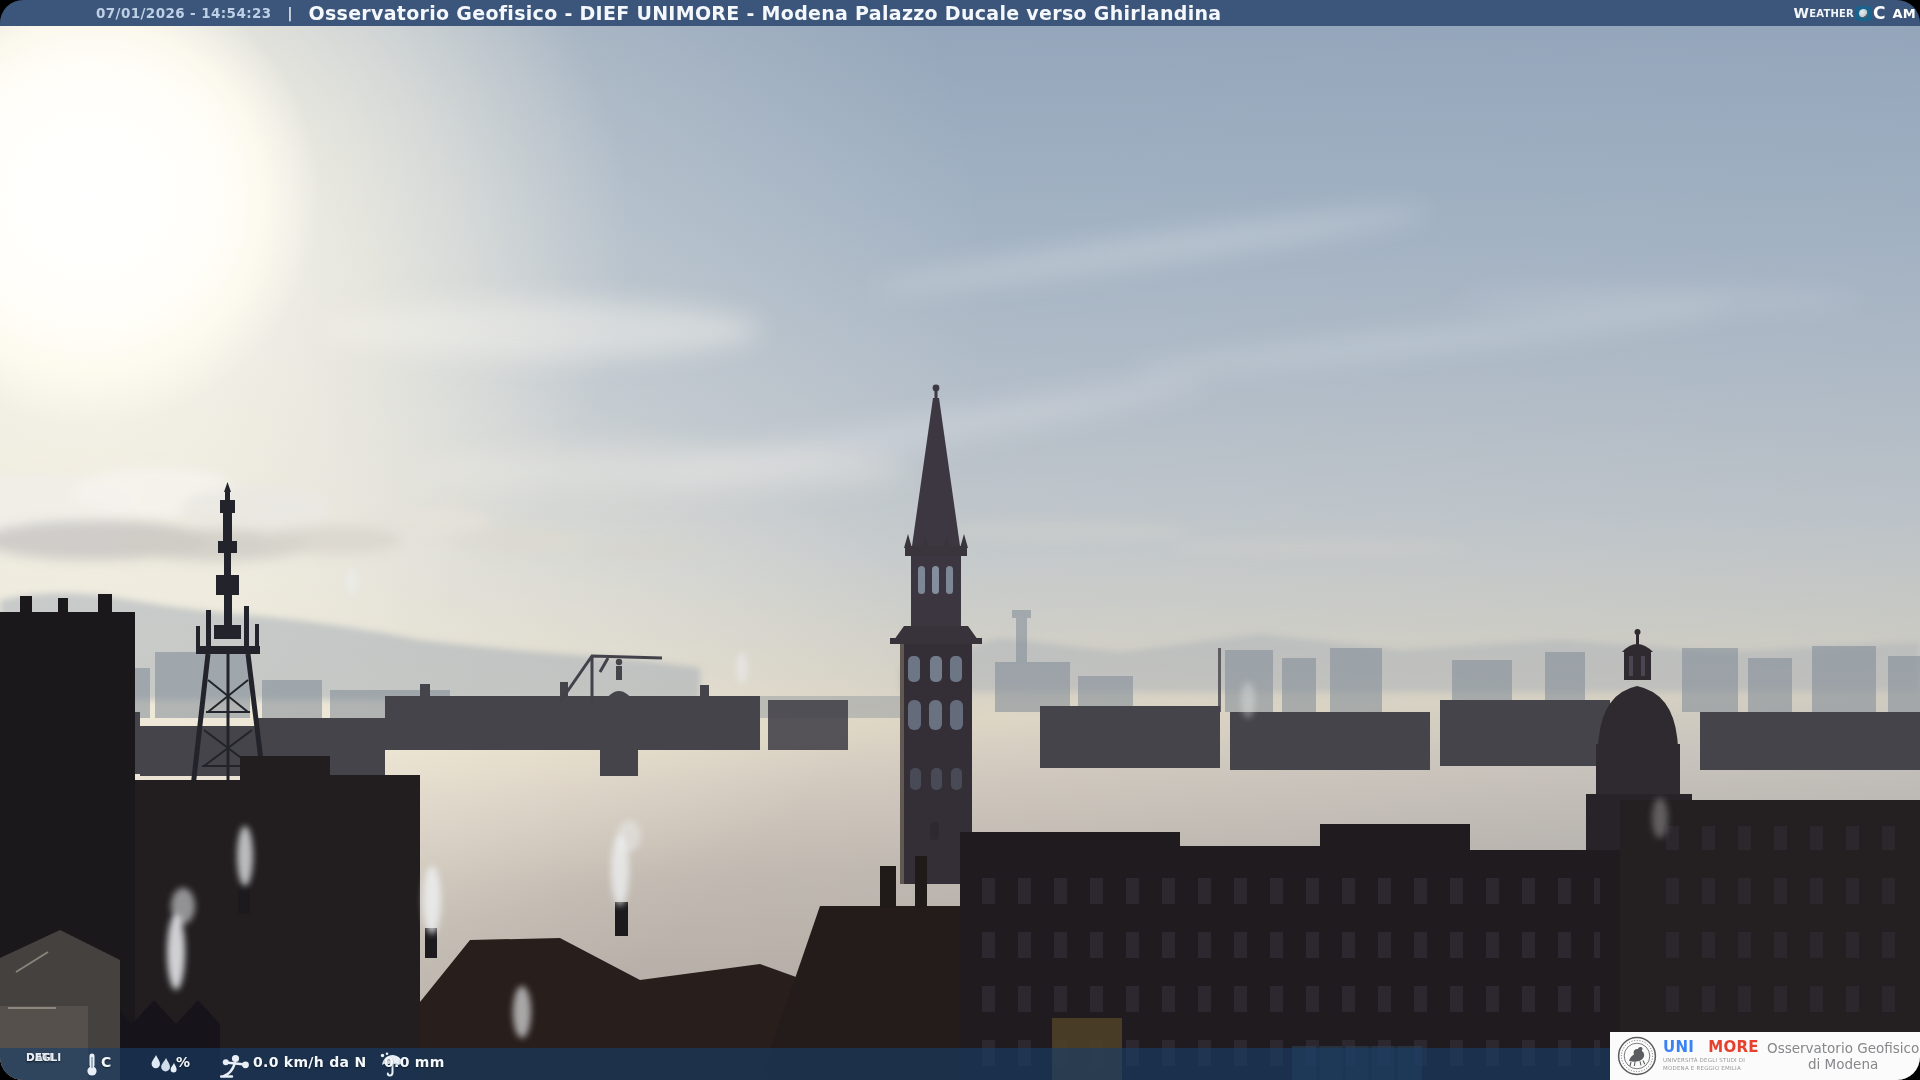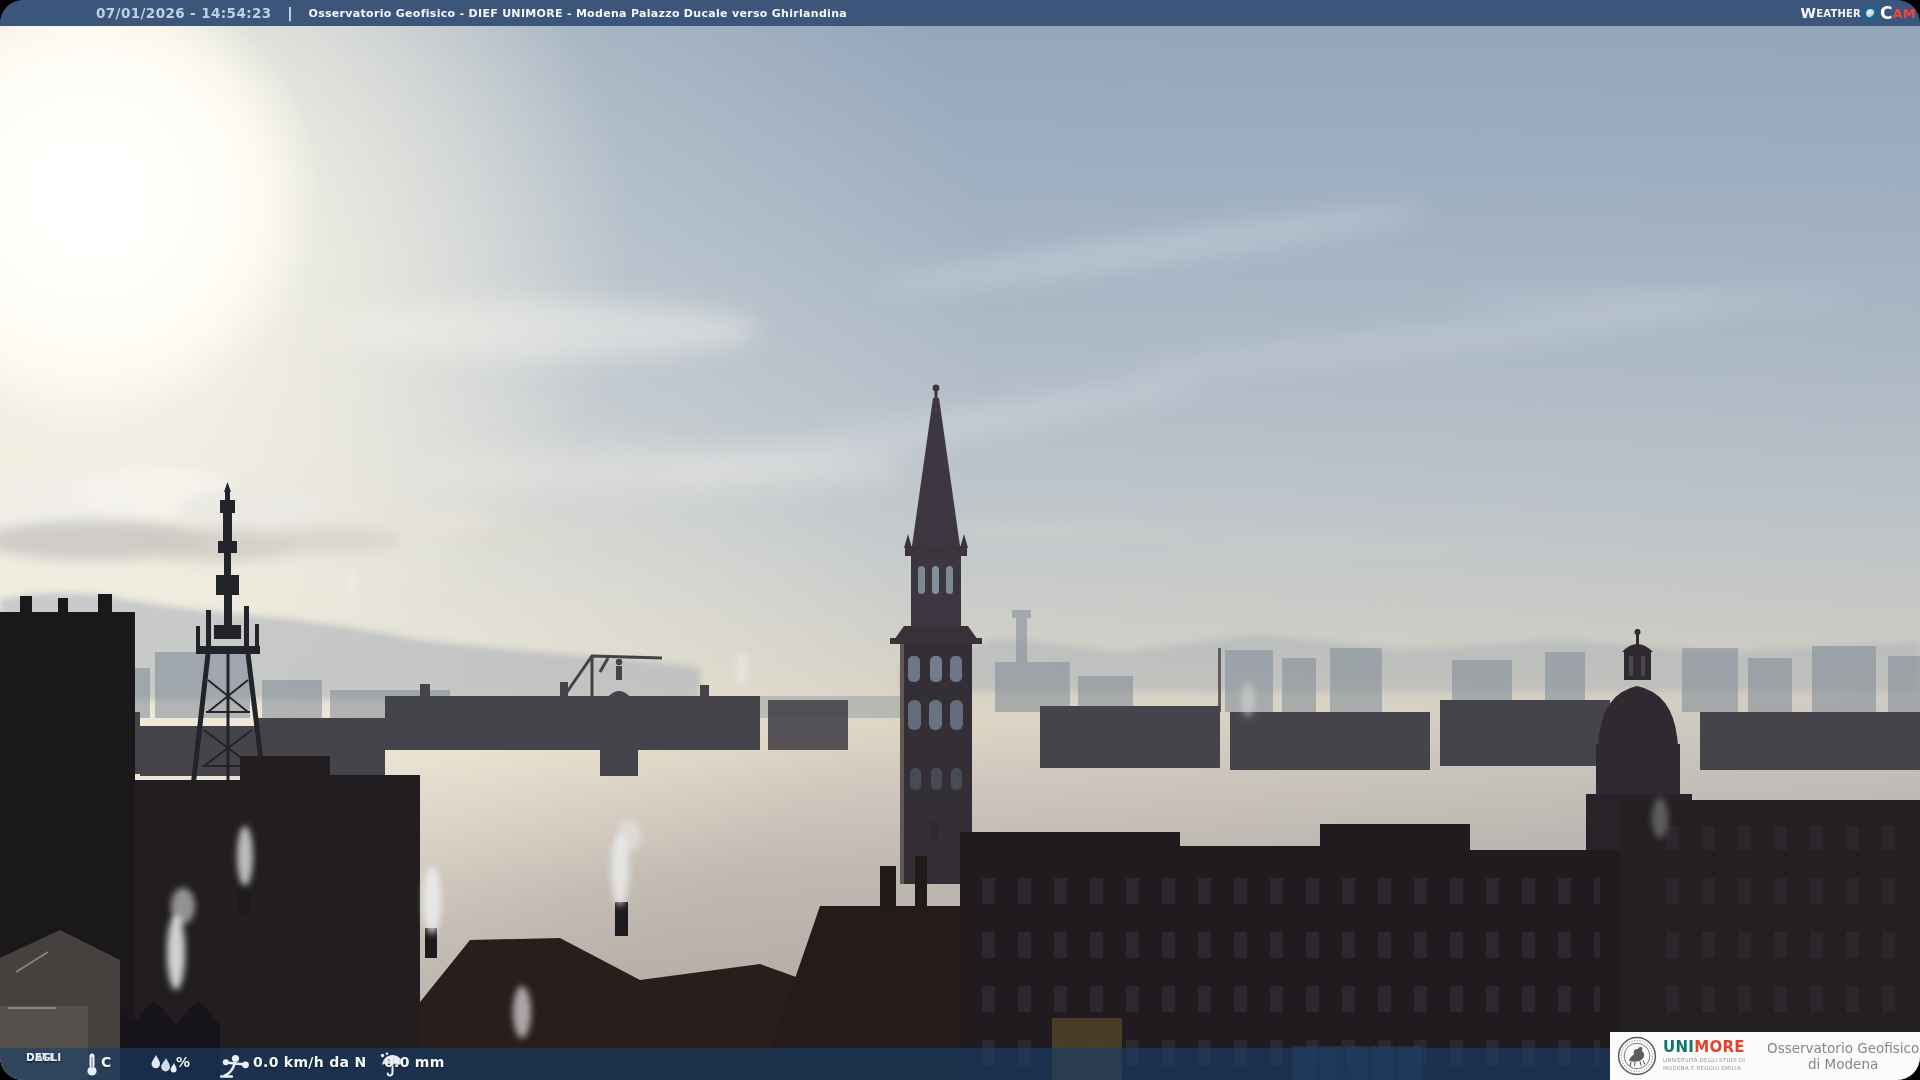--- a/index.html
+++ b/index.html
@@ -5,30 +5,30 @@
   html,body{margin:0;padding:0;background:#000;}
   #stage{position:relative;width:1920px;height:1080px;overflow:hidden;
          font-family:"DejaVu Sans","Liberation Sans",sans-serif;border-radius:23px;}
 
   
   #topbar{position:absolute;left:0;top:0;width:1920px;height:26px;
           background:#3b567a;display:flex;align-items:center;z-index:30;}
   #topbar .time{margin-left:96px;font-size:13.5px;font-weight:bold;
           color:#bdd0e6;letter-spacing:.4px;white-space:pre;}
   #topbar .sep{margin:0 16px;font-size:13.5px;font-weight:bold;color:#e8eef6;}
-  #topbar .title{font-size:11px;font-weight:bold;color:#f4f7fb;letter-spacing:.3px;white-space:pre;}
+  #topbar .title{font-size:19px;font-weight:bold;color:#f4f7fb;letter-spacing:.3px;white-space:pre;}
   #brand{position:absolute;right:4px;top:1px;height:24px;display:flex;align-items:center;z-index:31;}
   #brand .w-big{color:#f2f5f8;font-weight:bold;font-size:14px;letter-spacing:.2px;}
   #brand .w-small{color:#f2f5f8;font-weight:bold;font-size:10px;letter-spacing:.2px;}
   #brand .lens{width:15px;height:15px;border-radius:3px;background:#19648c;margin:0 2px;
                display:flex;align-items:center;justify-content:center;}
   #brand .lens i{display:block;width:9px;height:9px;border-radius:50%;
                background:radial-gradient(circle at 35% 35%,#e8edf0 0%,#c2cbd2 55%,#5d6a74 60%,#38444e 100%);}
   #brand .c-big{color:#ffffff;font-weight:bold;font-size:17px;letter-spacing:.2px;}
-  #brand .c-small{color:#ef4444;font-weight:bold;font-size:13px;letter-spacing:.2px;}
+  #brand .c-small{color:#ffffff;font-weight:bold;font-size:13px;letter-spacing:.2px;margin-left:7px;}
 
   
   #photo{position:absolute;left:0;top:26px;width:1920px;height:1054px;
     background-image:
       radial-gradient(circle 230px at 90px 170px,#ffffff 0%,#fffef9 55%,rgba(255,252,240,.85) 75%,rgba(255,250,235,0) 100%),
       radial-gradient(ellipse 520px 480px at 110px 210px,rgba(255,252,242,.9) 0%,rgba(252,246,230,.55) 50%,rgba(250,244,228,0) 100%),
       radial-gradient(ellipse 950px 850px at 40px 280px,rgba(252,247,234,.55) 0%,rgba(250,245,232,0) 100%),
       radial-gradient(ellipse 760px 300px at 160px 620px,rgba(246,238,216,.5) 0%,rgba(246,238,216,0) 100%),
       linear-gradient(90deg,rgba(255,250,235,.22) 0%,rgba(255,255,255,0) 30%,rgba(125,146,172,.16) 100%),
       linear-gradient(178deg,#93a5ba 0%,#a3b3c4 19%,#b6c0ca 36%,#c8cccd 50%,#d8d4c8 60%,#e2d9c6 65%,#d4cbbf 70%,#c2bab1 78%,#a9a29c 100%);}
@@ -43,21 +43,21 @@
   .mval{top:6px;font-size:14px;font-weight:bold;letter-spacing:.3px;
         color:#f4f8fc;text-shadow:0 1px 2px rgba(0,0,0,.5);white-space:pre;}
   .micon{top:3px;}
 
   
   #credit{position:absolute;left:1610px;top:1032px;width:310px;height:48px;
           background:#fbfbfb;z-index:25;display:flex;align-items:center;}
   #credit .seal{margin-left:7px;flex:0 0 auto;}
   #credit .uniblock{margin-left:6px;width:96px;flex:0 0 auto;}
   #credit .unimore{font-size:15px;font-weight:bold;letter-spacing:.3px;line-height:1;}
-  #credit .uni{color:#0f766e;} #credit .more{color:#e8402e;}
+  #credit .uni{color:#3b82f6;} #credit .more{color:#e8402e;padding-left:14px;}
   #credit .tagline{margin-top:2px;font-size:5.5px;color:#97979a;line-height:1.3;letter-spacing:.2px;}
   #credit .org{margin-left:8px;font-size:13.5px;color:#85878a;line-height:1.2;text-align:center;}
 </style>
 </head>
 <body>
 
 <div id="stage">
 
   <div id="topbar">
     <span class="time">07/01/2026 - 14:54:23</span>

